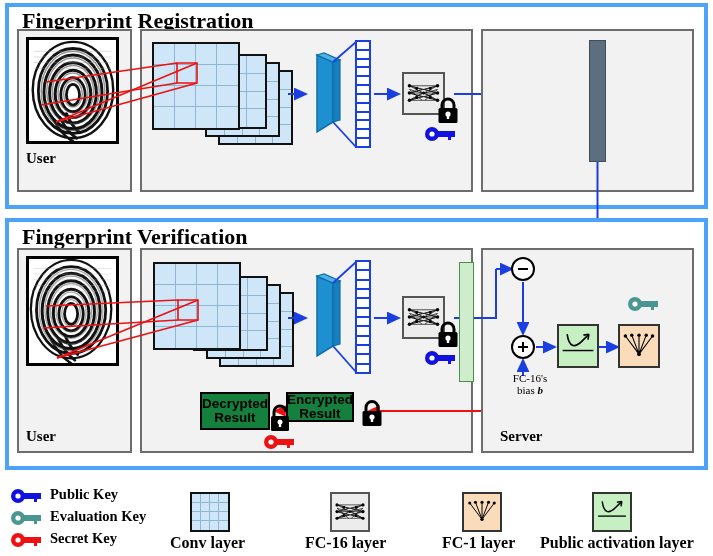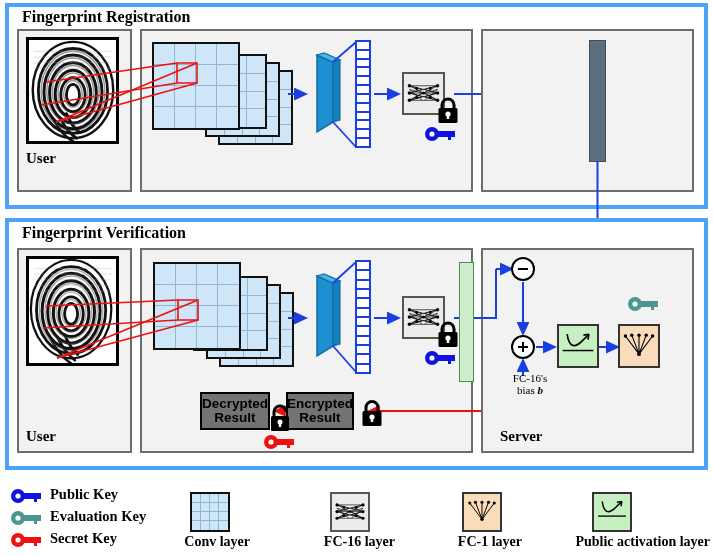--- a/index.html
+++ b/index.html
@@ -4,21 +4,21 @@
 <style>
   html,body{margin:0;padding:0;background:#ffffff;}
   body{width:713px;height:556px;overflow:hidden;
        font-family:"Liberation Serif",serif;}
   #root{position:relative;width:713px;height:556px;}
 
   .abs{position:absolute;}
 
   
   .bluepanel{position:absolute;border:4px solid #4da3f7;background:#ffffff;box-sizing:border-box;}
-  .panel-title{position:absolute;font-weight:bold;font-size:16px;color:#000;
+  .panel-title{position:absolute;font-weight:bold;font-size:22px;color:#000;
                letter-spacing:0px;white-space:nowrap;font-family:"Liberation Serif",serif;}
 
   
   .greybox{position:absolute;border:2.5px solid #6d6d6d;background:#f2f2f2;box-sizing:border-box;}
   .boxlabel{position:absolute;font-weight:bold;font-size:15px;color:#000;white-space:nowrap;
             font-family:"Liberation Serif",serif;}
 
   
   .fpbox{position:absolute;border:3px solid #000;background:#fff;box-sizing:border-box;overflow:hidden;}
   .fpimg{position:absolute;left:0;top:0;width:100%;height:100%;}
@@ -39,35 +39,35 @@
 
   
   .tplbar{position:absolute;background:#5d6e7e;border:1.5px solid #3f4e5c;box-sizing:border-box;}
   .greenbar{position:absolute;background:#cfeccd;border:1.5px solid #4a9148;box-sizing:border-box;}
 
   
   .fc16box{position:absolute;background:#ececec;border:2.5px solid #555;box-sizing:border-box;}
   .sqbox{position:absolute;background:#c6f0c2;border:2.5px solid #333;box-sizing:border-box;}
   .fc1box{position:absolute;background:#fadcba;border:2.5px solid #333;box-sizing:border-box;}
 
-  .resultbox{position:absolute;background:#737373;border:2.5px solid #000;box-sizing:border-box;
+  .resultbox{position:absolute;background:#15803d;border:2.5px solid #000;box-sizing:border-box;
        display:flex;align-items:center;justify-content:center;text-align:center;line-height:1.02;
        font-family:"Liberation Sans",sans-serif;font-weight:bold;font-size:13.5px;color:#000;}
 
   .oper{position:absolute;border-radius:50%;background:#fff;border:2.5px solid #000;box-sizing:border-box;}
 
   .lbl{position:absolute;font-size:11px;color:#000;white-space:nowrap;text-align:center;
        font-family:"Liberation Serif",serif;}
   .lbl b{font-style:italic;}
 
   
   .legtext{position:absolute;font-weight:bold;font-size:14.5px;color:#000;white-space:nowrap;
            font-family:"Liberation Serif",serif;}
-  .legcap{position:absolute;font-weight:bold;font-size:14px;color:#000;white-space:nowrap;
-          text-align:right;font-family:"Liberation Serif",serif;}
+  .legcap{position:absolute;font-weight:bold;font-size:16px;color:#000;white-space:nowrap;
+          text-align:left;font-family:"Liberation Serif",serif;}
   .legicon{position:absolute;}
 
   svg{display:block;overflow:visible;}
 </style>
 </head>
 <body>
 
 <div id="root">
 
   <div class="bluepanel" style="left:5px;top:3px;width:703px;height:206px;"></div>
@@ -481,21 +481,21 @@
   <svg class="abs" style="left:424px;top:350px;width:34px;height:16px;">
     <circle cx="8" cy="8" r="7" fill="#1212e0"></circle>
     <circle cx="8" cy="8" r="2.6" fill="#fff"></circle>
     <rect x="12" y="5" width="19" height="6" fill="#1212e0"></rect>
     <rect x="24" y="11" width="3" height="3" fill="#1212e0"></rect>
   </svg>
 
   <div class="greenbar" style="left:459px;top:262px;width:15px;height:120px;"></div>
 
   <div class="resultbox" style="left:200px;top:392px;width:70px;height:38px;">Decrypted Result</div>
-  <div class="resultbox" style="left:286px;top:392px;width:68px;height:38px;">Encrypted Result</div>
+  <div class="resultbox" style="left:286px;top:392px;width:68px;height:30px;">Encrypted Result</div>
 
   <svg class="abs" style="left:0;top:0;width:713px;height:556px;">
     <defs>
       <marker id="arR" markerWidth="7" markerHeight="7" refX="6" refY="3.2" orient="auto">
         <path d="M0,0 L7,3.2 L0,6.4 z" fill="#ee1111"></path>
       </marker>
     </defs>
     <g stroke="#ee1111" stroke-width="1.8" fill="none" marker-end="url(#arR)">
       <path d="M286 411 L275 411"></path>
       <path d="M557 425 L557 411 L369 411"></path>

